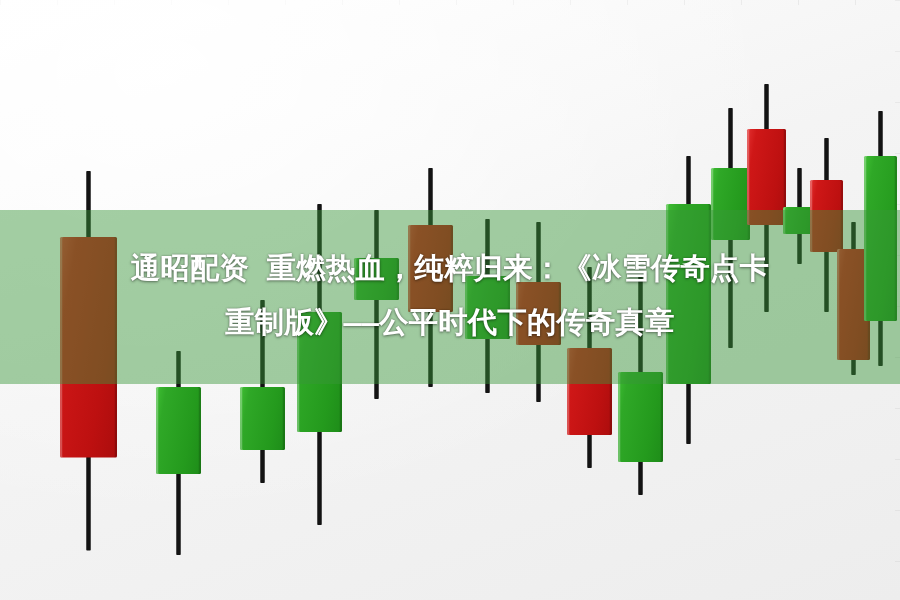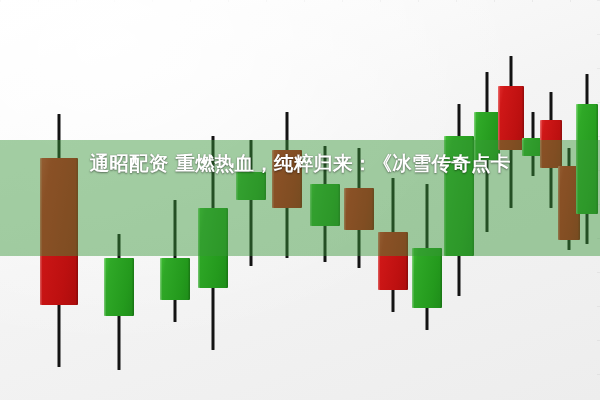--- a/index.html
+++ b/index.html
@@ -167,17 +167,18 @@
         <div class="body down" style="top: 166px; height: 74px;"></div>
       </div>
       <div class="candle" style="left: 576px; width: 22px; top: 0px; height: 400px;">
         <div class="wick" style="top: 74px; height: 170px;"></div>
         <div class="body up" style="top: 104px; height: 110px;"></div>
       </div>
     </div>
 
   <div id="band" style="top: 140px; height: 116px;"></div>
 
-  <div id="headline" style="top: 146px;">
+  <div id="headline" style="top: 162px; font-family: Liberation Mono, monospace;">
     <span class="line">通昭配资 重燃热血，纯粹归来：《冰雪传奇点卡</span>
+    <span class="line">重制版》——公平时代下的传奇真章</span>
   </div>
 
 </div>
 
 </body></html>

